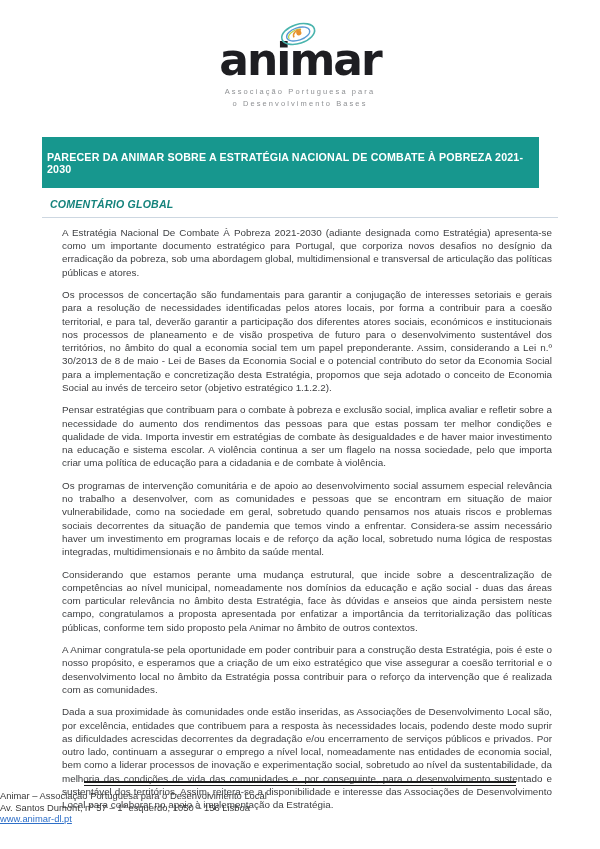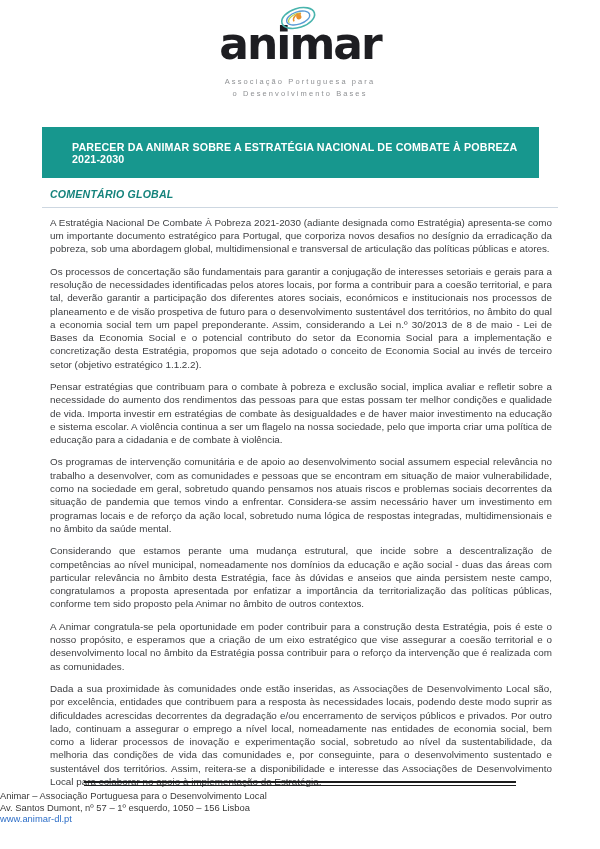--- a/index.html
+++ b/index.html
@@ -5,78 +5,78 @@
   html,body{margin:0;padding:0;background:#ffffff;}
   .page{
     position:relative;
     width:600px;height:849px;
     margin:0 auto;
     background:#ffffff;
     font-family:"Liberation Sans", sans-serif;
     overflow:hidden;
   }
   
-  .logo-block{ text-align:center; padding-top:24px; }
+  .logo-block{ text-align:center; padding-top:40px; }
   .logo-mark{ position:relative; display:inline-block; line-height:1; }
   .seed-icon{ position:absolute; top:-22px; left:50%; transform:translateX(-54%); }
   .ic-teal  { stroke:var(--icon-teal,  #49b4ad); fill:none; }
   .ic-blue  { stroke:var(--icon-blue,  #5b9bd5); fill:none; }
   .ic-green { stroke:var(--icon-green, #bcd14b); fill:none; }
   .ic-orange{ stroke:var(--icon-orange,#e8922e); fill:none; }
   .ic-orange-fill{ fill:var(--icon-orange,#e8922e); }
   .brand{
     font-family:"DejaVu Sans", sans-serif;
     font-weight:700; font-size:44px; letter-spacing:-2px;
     color:#1e1e22; line-height:0.92;
   }
   .tagline{
-    margin-top:12px;
+    margin-top:6px;
     font-size:7.5px; letter-spacing:2.1px;
     color:#8f9194; line-height:1.55;
   }
   
   .banner{
     margin:27px 61px 0 42px;
     background:var(--banner-bg,#17978e);
     color:var(--banner-text,#ffffff);
     font-weight:700; font-size:10.7px; letter-spacing:0.15px;
-    padding:14px 15px 13px 30px;
+    padding:14px 15px 13px 5px;
   }
   
   .section-heading{
     margin:10px 50px 0 50px;
     color:var(--heading,#15837c);
     font-weight:700; font-size:10.6px; letter-spacing:0.2px;font-style:italic;
   }
   .heading-divider{
     margin:7px 42px 0 42px;
     border-bottom:1px solid #cdd7e1;
   }
   
   .body-text{
     margin:8px 48px 0 50px;
     color:var(--body-text,#3f4043);
     font-size:9.85px; line-height:13.3px;
     text-align:justify;
   }
-  .body-text p{ margin:0 0 9px 0; }
+  .body-text p{ margin:0 0 9px 12px; }
   
   .footer{
     position:absolute; left:0; right:0; top:781px;
     text-align:left;
     font-size:9.4px; color:#3a3a3a; line-height:11.5px;
   }
   .footer-rule{
     width:432px; height:2px; margin:0 auto 4px auto;
     border-top:2px solid #1b1b1b;
     border-bottom:1px solid #1b1b1b;
   }
   .footer a{
     color:var(--link,#2e6fc8);
-    cursor:pointer;
+    text-decoration:underline; cursor:pointer;
   }
 </style>
 </head>
 <body>
 
 <div class="page">
 
   <header class="logo-block">
     <div class="logo-mark">
       <svg class="seed-icon" width="46" height="32" viewBox="0 0 46 32" aria-hidden="true">

